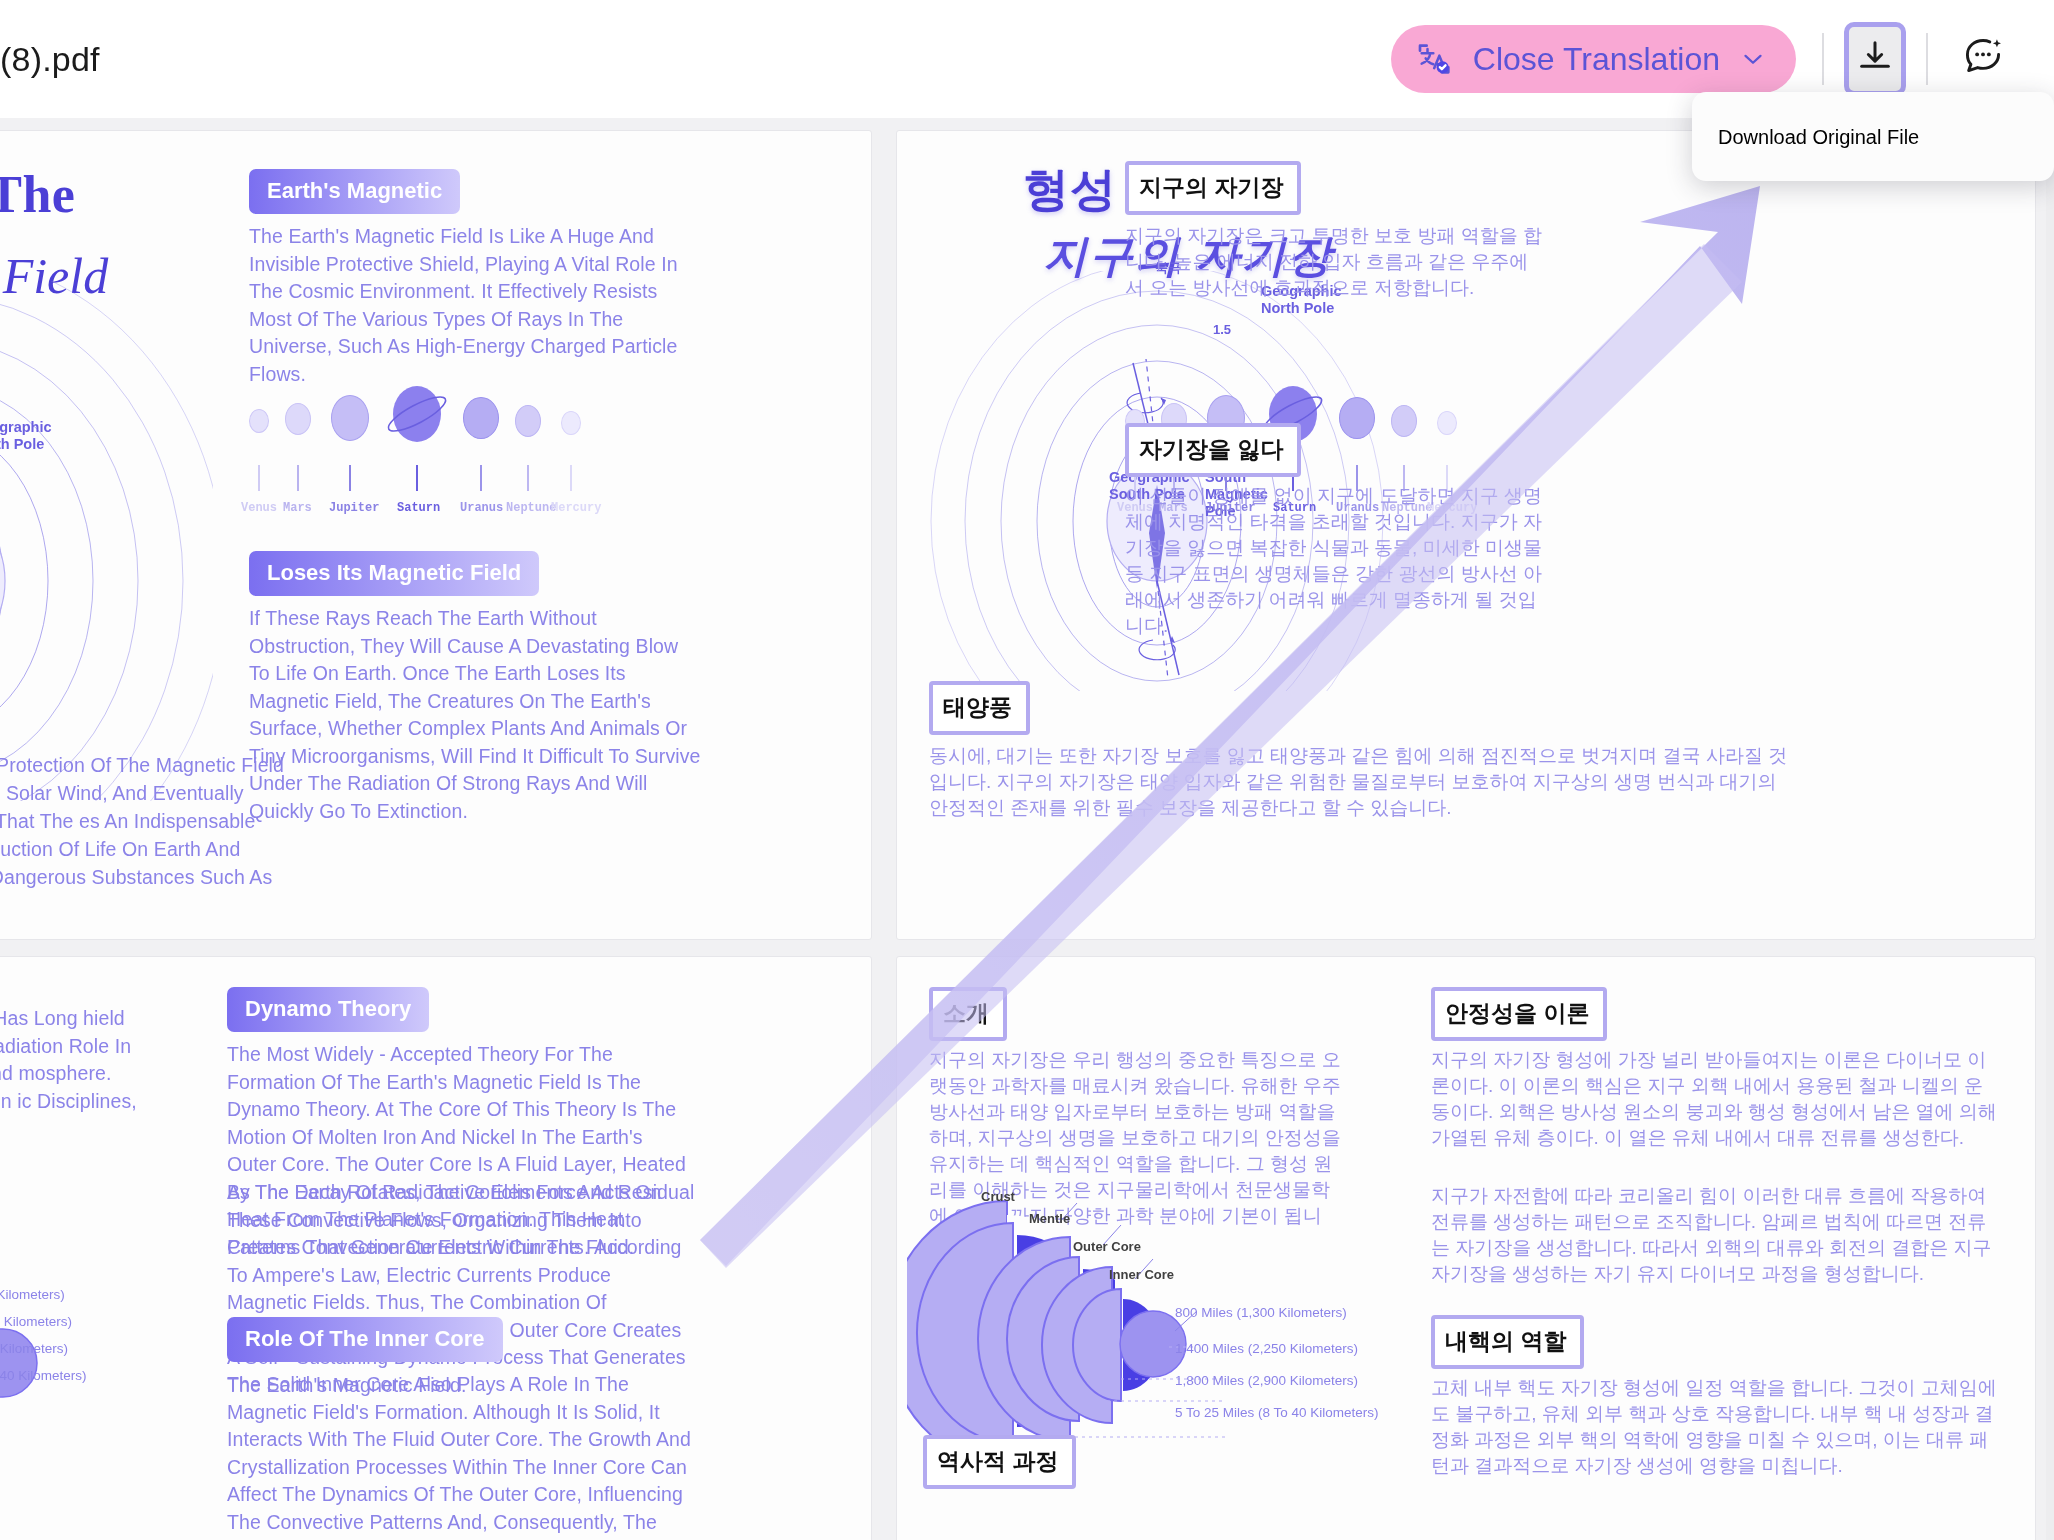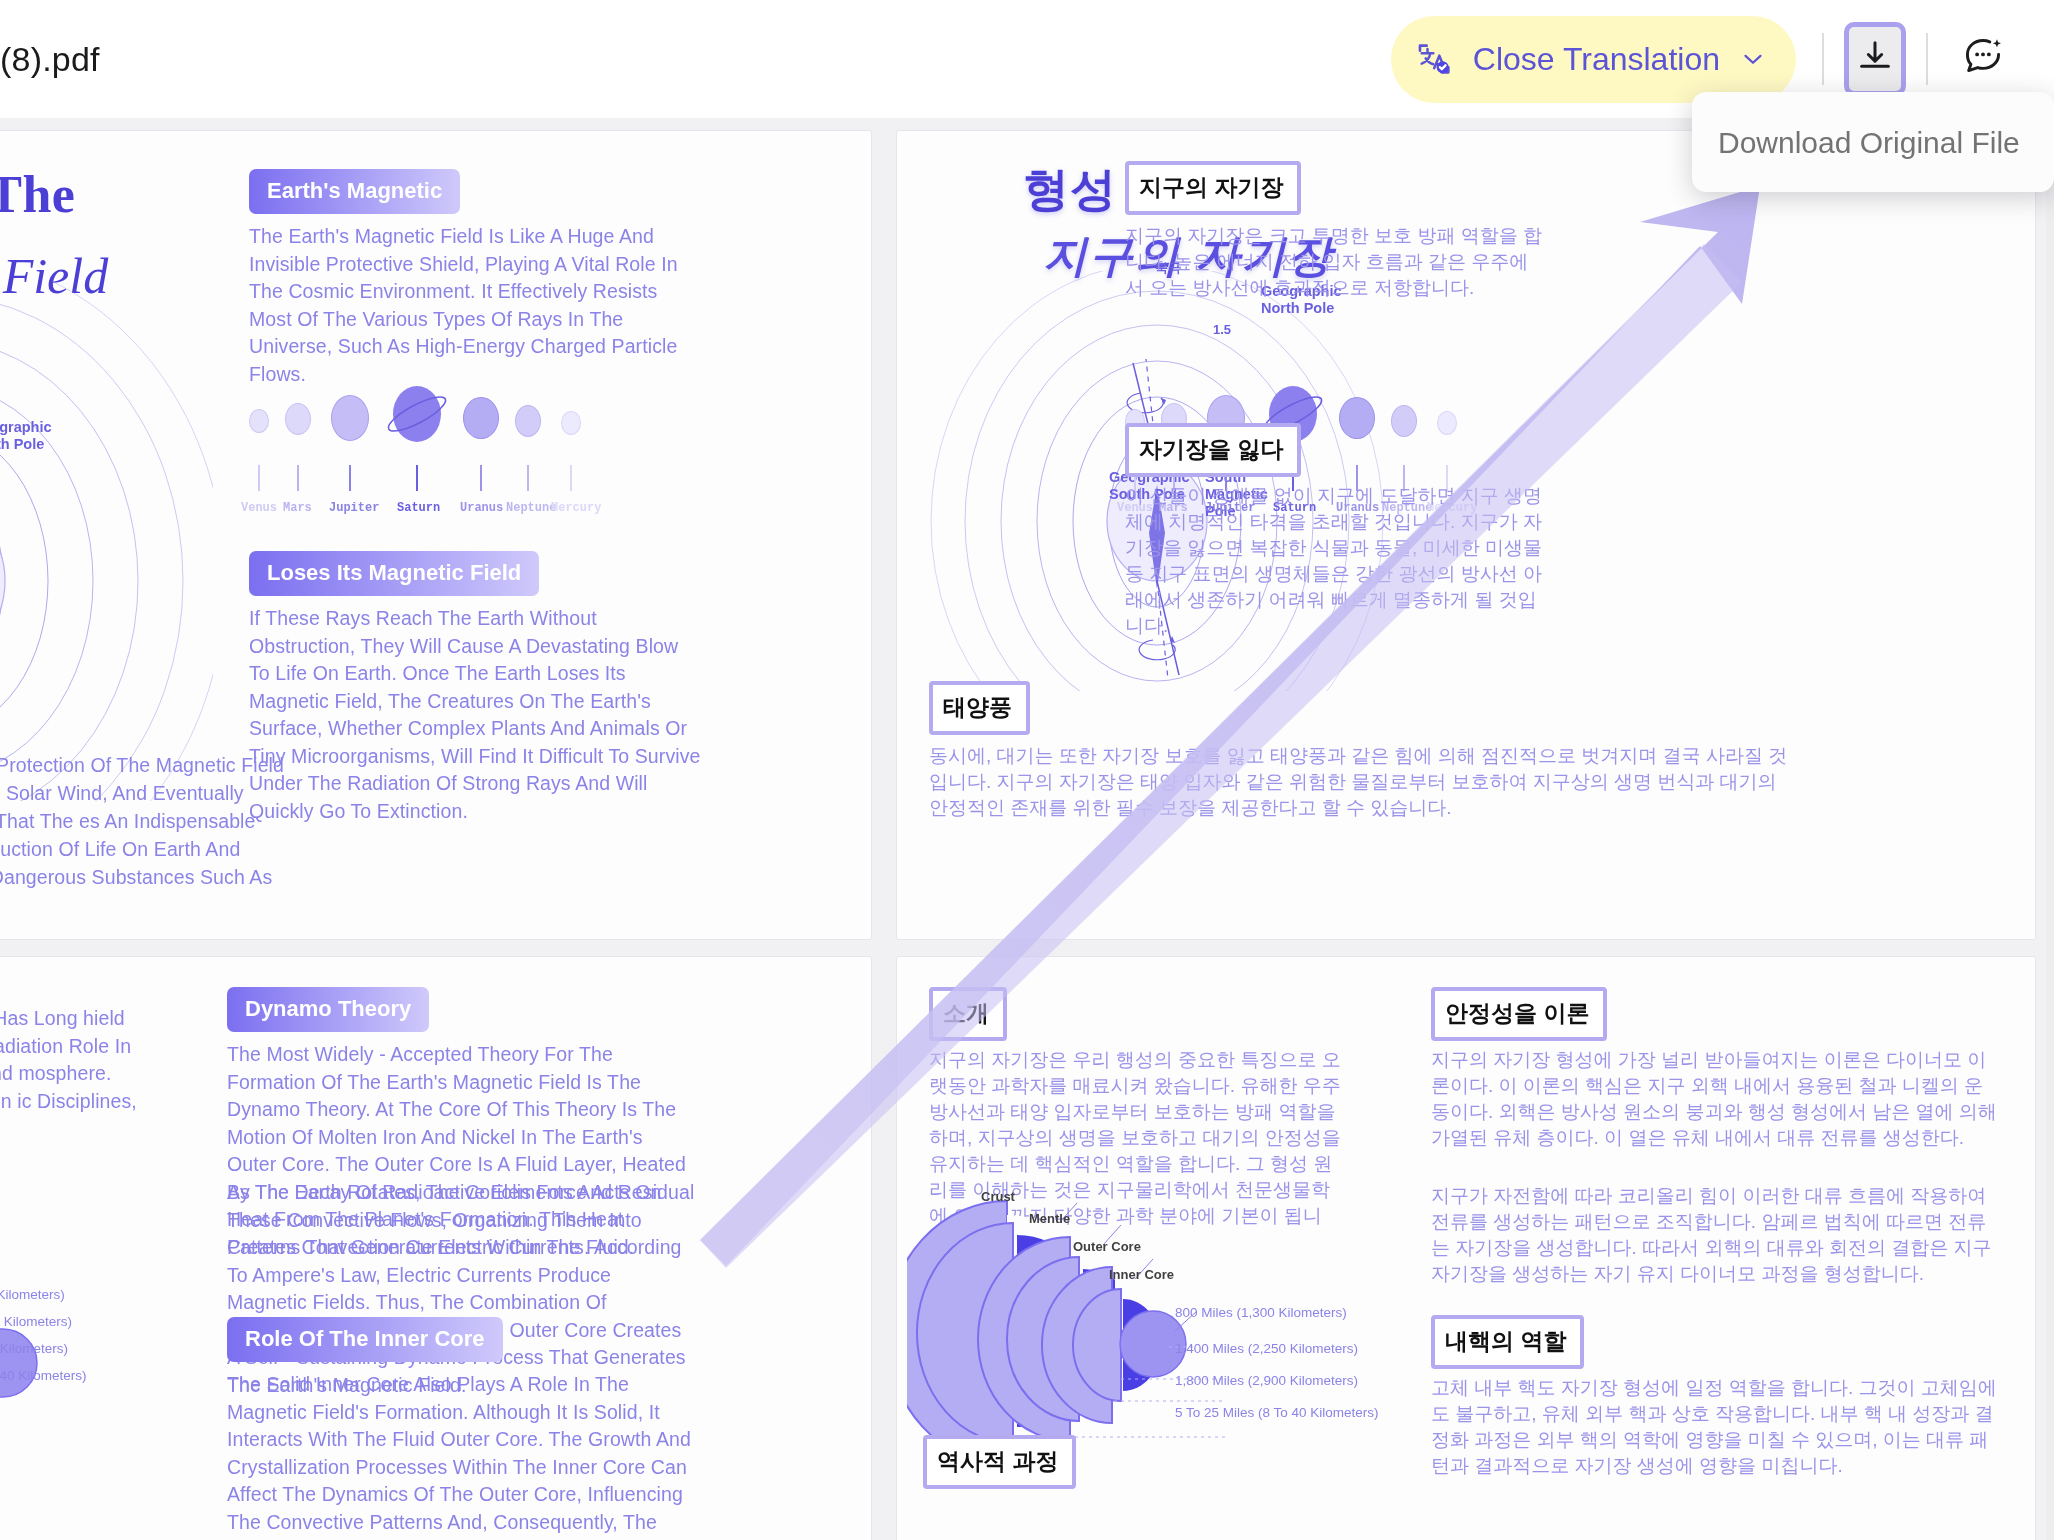--- a/index.html
+++ b/index.html
@@ -19,22 +19,22 @@
   }
   .filename {
     font-size: 34px; color: #1b1b1b; margin-left: 0px; padding-left: 0px;
     white-space: nowrap; letter-spacing: .2px;
   }
   .topbar-right {
     margin-left: auto; display: flex; align-items: center; gap: 0; padding-right: 26px;
   }
   .trans-pill {
     display: flex; align-items: center; gap: 18px;
-    background: #fef9c3; border-radius: 999px;
-    height: 87px; padding: 0 28px 0 24px; margin-right: 26px;
+    background: #f9a8d4; border-radius: 999px;
+    height: 68px; padding: 0 28px 0 24px; margin-right: 26px;
   }
   .trans-pill .lbl { font-size: 32px; color: #5b54d6; white-space: nowrap; }
   .divider-v { width: 2px; height: 52px; background: #dddde1; }
   .icon-btn {
     width: 66px; height: 78px; display: flex; align-items: center; justify-content: center;
     margin: 0 22px;
   }
   .icon-btn.active {
     background: #ececee; border: 5px solid #a9a0ee; border-radius: 10px;
     width: 62px; height: 74px; margin: 0 20px;
@@ -42,21 +42,21 @@
   .icon-btn.plain { margin: 0 12px 0 22px; }
 
   
   .dropdown {
     position: absolute; top: 92px; left: 1692px; width: 362px;
     background: #fcfcfc; border-radius: 14px;
     box-shadow: 0 6px 26px rgba(40,40,60,.22);
     padding: 18px 0 16px 0; z-index: 60;
   }
   .dd-item {
-    font-size: 30px; color: #737373; padding: 16px 0 16px 26px; white-space: nowrap;
+    font-size: 20px; color: #000000; padding: 16px 0 16px 26px; white-space: nowrap;
   }
   .dd-item.highlight {
     background: #ececee; border: 4px solid #a9a0ee; border-radius: 6px;
     margin: 6px 10px 0 10px; padding: 14px 0 14px 16px;
   }
 
   
   .pages { position: absolute; top: 118px; left: 0; width: 2054px; height: 1422px; }
   .page {
     position: absolute; background: #fdfdfd; border: 1px solid #e6e6ea;

